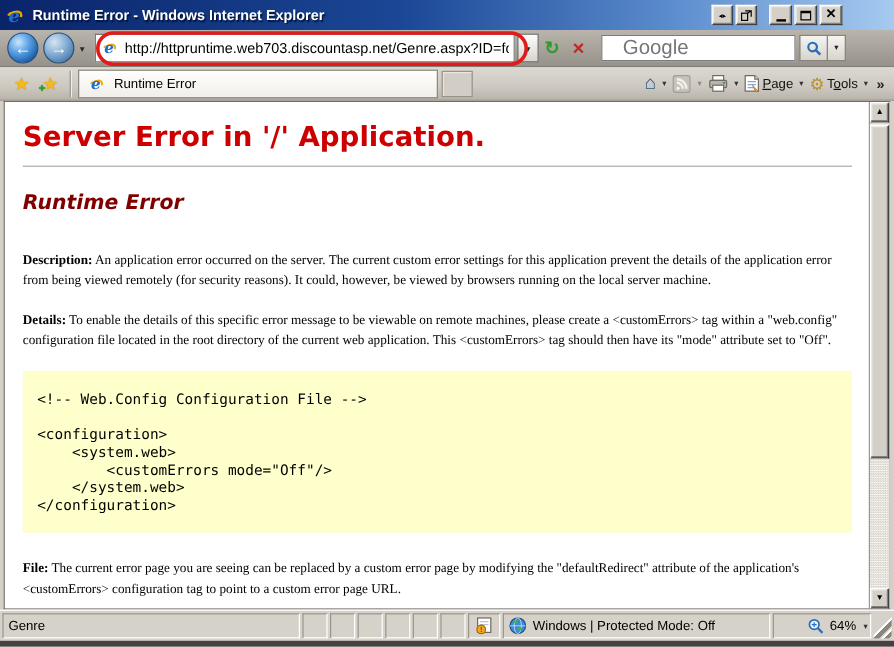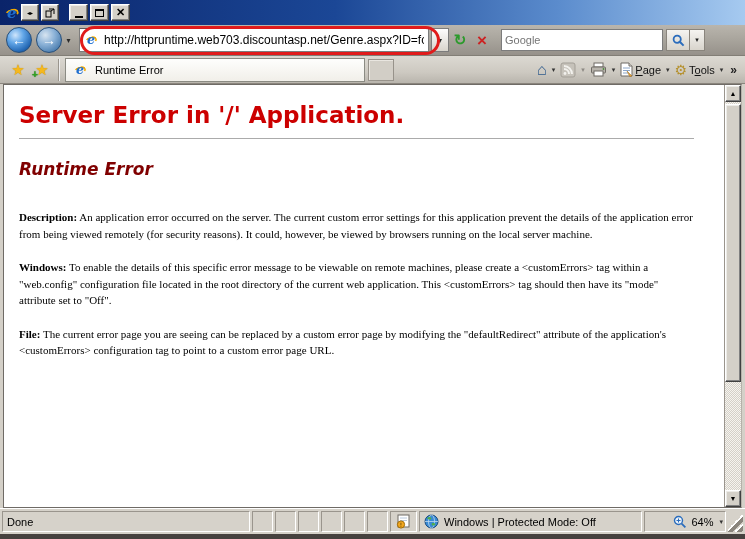--- a/index.html
+++ b/index.html
@@ -42,21 +42,21 @@
   .nav-caret { width:13px; text-align:center; color:#2b2b2b; font-size:8px; }
   .addressbox { margin-left:4px; width:350px; height:24px; background:#fff; border:1px solid #7c7c7c;
     border-top-color:#5a5a5a; display:flex; align-items:center; padding:0 4px; gap:4px; }
   .addressbox .url { font-size:12px; color:#000; white-space:nowrap; overflow:hidden; }
   .addr-drop { margin-left:2px; width:18px; height:24px; background:linear-gradient(#fdfdfd,#d8d4cc);
     border:1px solid #7c7c7c; display:flex; align-items:center; justify-content:center; font-size:8px; color:#222; }
   .tool-ic { width:22px; height:24px; display:flex; align-items:center; justify-content:center; }
   .refresh-glyph { color:#2c9a2c; font-size:15px; font-weight:bold; }
   .stop-glyph { color:#cc2222; font-size:17px; font-weight:bold; line-height:1; }
   .searchbox { margin-left:8px; width:162px; height:22px; background:#fff; border:1px solid #7c7c7c; display:flex; align-items:center; }
-  .searchbox input { width:100%; border:none; outline:none; font-size:11px; padding:0 3px; color:#333;
+  .searchbox input { width:100%; border:none; outline:none; font-size:17px; padding:0 17px; color:#333;
     font-family:"Liberation Sans",sans-serif; background:transparent; }
   .search-btn { margin-left:3px; width:24px; height:22px; background:linear-gradient(#f5f4f1,#d8d4cc);
     border:1px solid #8a857d; display:flex; align-items:center; justify-content:center; }
   .search-caret { width:15px; height:22px; background:linear-gradient(#f5f4f1,#d8d4cc); border:1px solid #8a857d;
     border-left:none; display:flex; align-items:center; justify-content:center; font-size:7px; color:#222; }
 
   
   .url-annotation { position:absolute; left:80px; top:26px; width:360px; height:29px;
     border:3px solid #e01b1b; border-radius:15px; pointer-events:none; z-index:9; }
 
@@ -79,21 +79,21 @@
   .cmd-caret.dim { color:#8d8a84; }
   .cmd-label { font-size:11px; color:#111; }
   .cmd-label u { text-decoration:underline; }
   .home-glyph { font-size:16px; color:#2d5a8c; line-height:1; }
   .gear-glyph { font-size:14px; color:#b5912e; line-height:1; }
   .overflow-chevron { font-size:12px; font-weight:bold; color:#222; margin-left:4px; }
 
   
   .content { position:absolute; top:84px; left:0; width:745px; height:424px; background:#d4d0c8; }
   .content-inner { position:absolute; left:3px; right:3px; top:0; bottom:0;
-    border:1px solid #6f6b66; border-right-color:#b5b1a9; display:flex; background:#fff;gap:16px; }
+    border:1px solid #6f6b66; border-right-color:#b5b1a9; display:flex; background:#fff; }
   .page-view { flex:1; overflow:hidden; padding:10px 14px 0 15px; color:#000;
     font-family:"DejaVu Sans","Liberation Sans",sans-serif; font-size:11px; }
   .page-view h1 { color:#cc0000; font-size:23px; font-weight:600; margin:7px 0 10px; letter-spacing:0; }
   .page-rule { border:none; border-top:1px solid #ababab; margin:0 0 20px; }
   .page-view h2 { color:#800000; font-size:17px; font-style:italic; font-weight:bold; margin:0 0 30px; }
   .page-view p { line-height:1.5; margin:0 0 17px;font-family:Liberation Serif, serif; }
   .para-label { font-weight:bold; }
   .code-block { background:#ffffcc; padding:17px 10px 16px 12px; margin:16px 0 22px;
     font-family:"DejaVu Sans Mono","Liberation Mono",monospace; font-size:12px; line-height:1.22; white-space:pre; }
 
@@ -127,20 +127,21 @@
 </head>
 <body>
 
 <div class="window">
 
   <div class="titlebar">
     <span class="ie-logo">
       <span class="ring"></span>
       <span class="e">e</span>
     </span>
+    <span class="titlebar-title">Runtime Error - Windows Internet Explorer</span>
     <div class="winbtns">
       <span class="winbtn small" style="font-size:6px;">◂▸</span>
       <span class="winbtn small">
         <svg width="10" height="10" viewBox="0 0 10 10">
           <rect x="1" y="3" width="5" height="6" fill="none" stroke="#000"></rect>
           <path d="M4 1 h5 v5 M6 3 l3 -2" fill="none" stroke="#000"></path>
         </svg>
       </span>
       <span class="winbtn-gap"></span>
       <span class="winbtn">
@@ -253,35 +254,42 @@
     </div>
   </div>
 
   <div class="content">
     <div class="content-inner">
       <div class="page-view">
         <h1>Server Error in '/' Application.</h1>
         <hr class="page-rule">
         <h2>Runtime Error</h2>
         <p><span class="para-label">Description:</span><span> An application error occurred on the server. The current custom error settings for this application prevent the details of the application error from being viewed remotely (for security reasons). It could, however, be viewed by browsers running on the local server machine.</span></p>
-        <p><span class="para-label">Windows:</span><span> To enable the details of this specific error message to be viewable on remote machines, please create a &lt;customErrors&gt; tag within a "web.config" configuration file located in the root directory of the current web application. This &lt;customErrors&gt; tag should then have its "mode" attribute set to "Off".</span></p>
+        <p><span class="para-label">Details:</span><span> To enable the details of this specific error message to be viewable on remote machines, please create a &lt;customErrors&gt; tag within a "web.config" configuration file located in the root directory of the current web application. This &lt;customErrors&gt; tag should then have its "mode" attribute set to "Off".</span></p>
+        <div class="code-block">&lt;!-- Web.Config Configuration File --&gt;
+
+&lt;configuration&gt;
+    &lt;system.web&gt;
+        &lt;customErrors mode="Off"/&gt;
+    &lt;/system.web&gt;
+&lt;/configuration&gt;</div>
         <p><span class="para-label">File:</span><span> The current error page you are seeing can be replaced by a custom error page by modifying the "defaultRedirect" attribute of the application's &lt;customErrors&gt; configuration tag to point to a custom error page URL.</span></p>
       </div>
       <div class="scrollbar">
         <span class="sb-btn">▲</span>
         <span class="sb-thumb"></span>
         <span class="sb-spacer"></span>
         <span class="sb-btn">▼</span>
       </div>
     </div>
   </div>
 
   <div class="statusbar">
     <div class="pane pane-status">
-        <span>Done</span>
+        <span>Genre</span>
       </div>
     <div class="pane pane-mini"></div>
     <div class="pane pane-mini"></div>
     <div class="pane pane-mini"></div>
     <div class="pane pane-mini"></div>
     <div class="pane pane-mini"></div>
     <div class="pane pane-mini"></div>
     <div class="pane pane-icon">
       <svg width="16" height="15" viewBox="0 0 16 15">
         <rect x="2" y="1" width="11" height="12" fill="#fff" stroke="#6e6a64"></rect>

